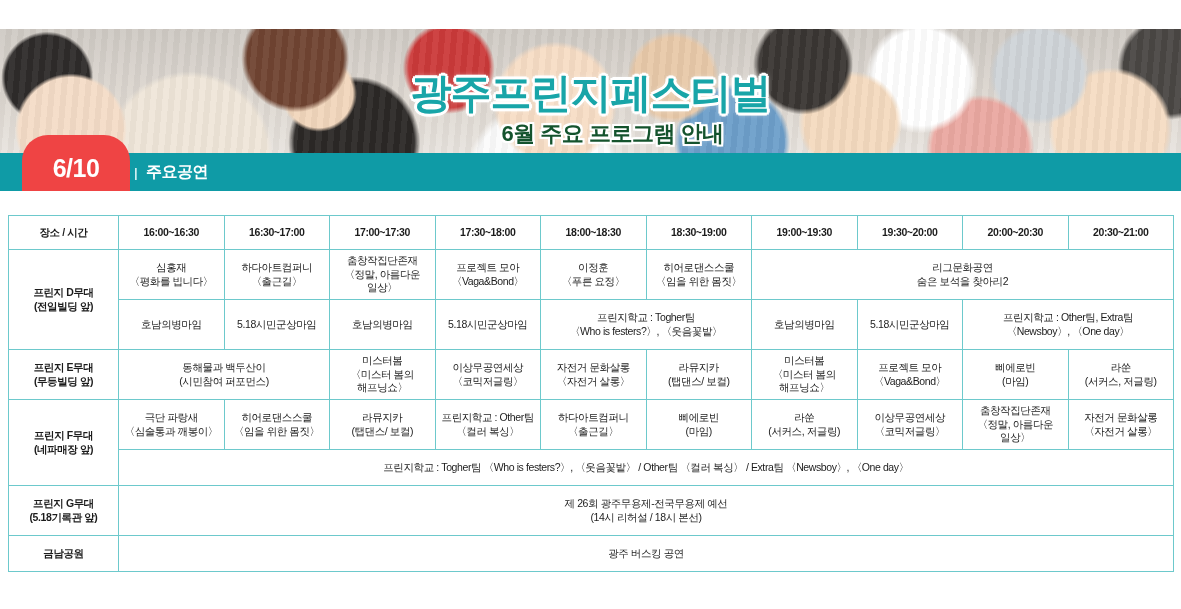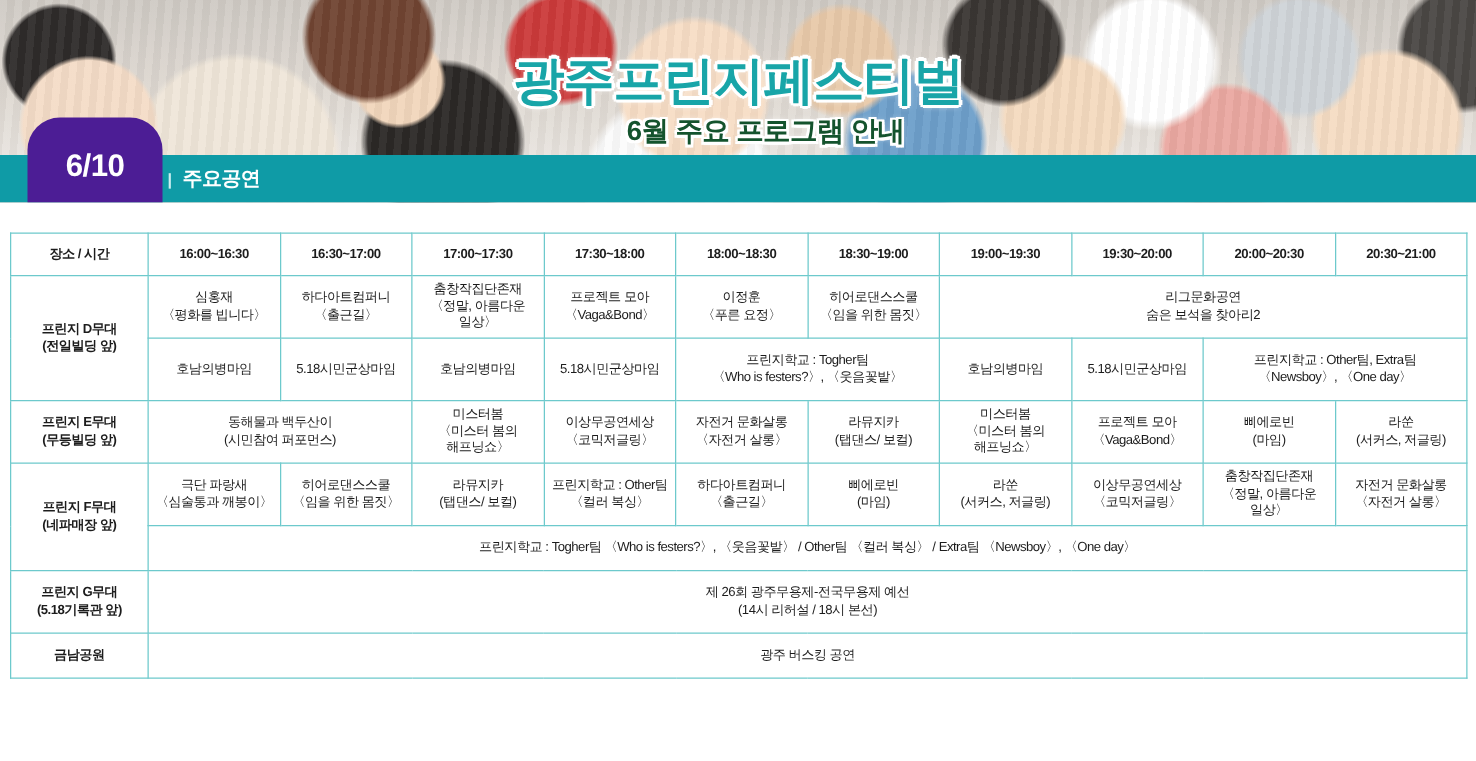--- a/index.html
+++ b/index.html
@@ -11,20 +11,21 @@
     overflow: hidden;
   }
 
   
   .hero {
     position: relative;
     width: 1181px;
     height: 162px;
     overflow: hidden;
     background: #b9b3ad;
+    margin-top: 29px;
   }
   .hero-photo {
     position: absolute;
     inset: 0;
     background:
       radial-gradient(circle at 6% 62%, #f3dcc8 0 52px, rgba(243,220,200,0) 56px),
       radial-gradient(circle at 4% 30%, #2e2b2a 0 42px, rgba(46,43,42,0) 46px),
       radial-gradient(circle at 16% 78%, #efe6da 0 78px, rgba(239,230,218,0) 84px),
       radial-gradient(circle at 25% 18%, #6e4433 0 48px, rgba(110,68,51,0) 54px),
       radial-gradient(circle at 27% 40%, #f0d6bd 0 34px, rgba(240,214,189,0) 38px),
@@ -94,22 +95,22 @@
     background: #0f9ba6;
     z-index: 4;
     display: flex;
     align-items: center;
   }
   .date-bar-tab {
     position: absolute;
     left: 22px;
     bottom: 0;
     width: 108px;
-    height: 68px;
-    background: #4c1d95;
+    height: 56px;
+    background: #ef4444;
     border-radius: 26px 26px 0 0;
     display: flex;
     align-items: center;
     justify-content: center;
     padding-top: 10px;
   }
   .date-text {
     font-size: 25px;
     font-weight: bold;
     color: #ffffff;

